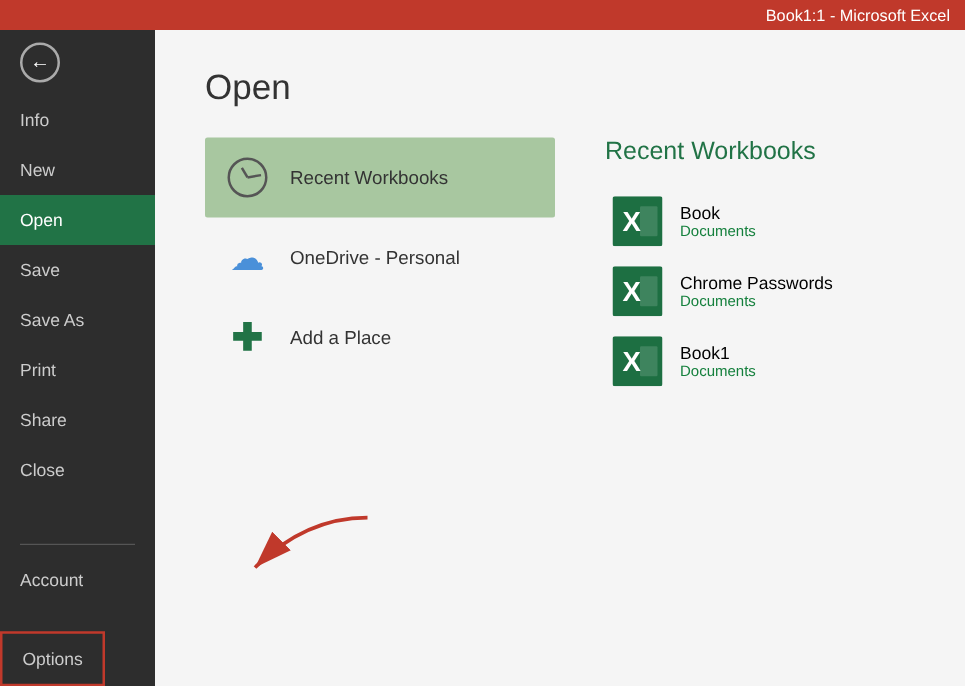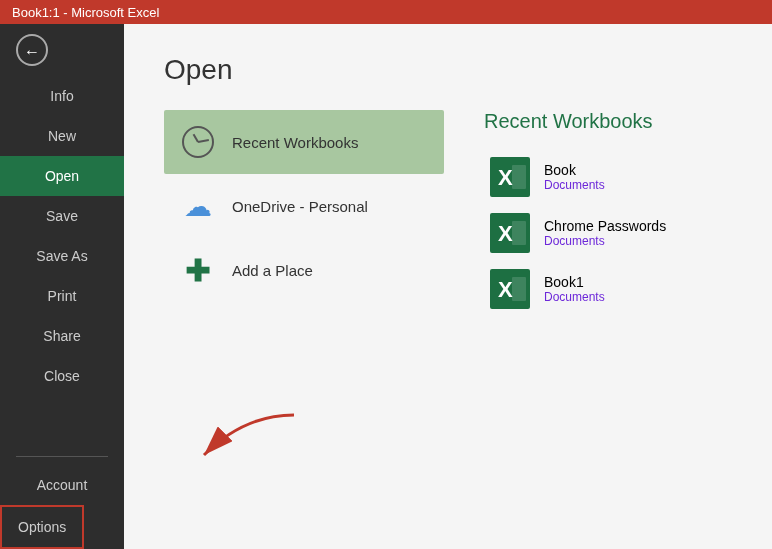--- a/index.html
+++ b/index.html
@@ -8,20 +8,21 @@
     
     .title-bar {
       background: #c0392b;
       color: white;
       font-size: 13px;
       text-align: right;
       padding: 2px 12px;
       height: 24px;
       display: flex;
       align-items: center;
+      justify-content: flex-end;
     }
 
     
     .main-layout {
       display: flex;
       flex: 1;
       overflow: hidden;
     }
 
     
@@ -52,21 +53,20 @@
       justify-content: center;
       color: white;
       font-size: 16px;
     }
 
     .sidebar-item {
       padding: 12px 16px;
       cursor: pointer;
       color: #cccccc;
       font-size: 14px;
-      text-align: center;
     }
 
     .sidebar-item.active {
       background: #217346;
       color: white;
     }
 
     .sidebar-divider {
       border: none;
       border-top: 1px solid #555;
@@ -215,35 +215,36 @@
     }
 
     .recent-info .doc-name {
       font-size: 14px;
       color: #000000;
       font-weight: 500;
     }
 
     .recent-info .doc-location {
       font-size: 12px;
-      color: #6d28d9;
+      color: #15803d;
     }
 
     
     .arrow-annotation {
       position: absolute;
       bottom: 80px;
       left: 60px;
       pointer-events: none;
     }
 
     
     .options-highlight {
       border: 2px solid #c0392b;
       display: inline-block;
+      margin-top: 21px;
     }
   </style>
 </head>
 <body>
 
 <div class="title-bar">
   <span>Book1:1  -  Microsoft Excel</span>
 </div>
 
 <div class="main-layout">

